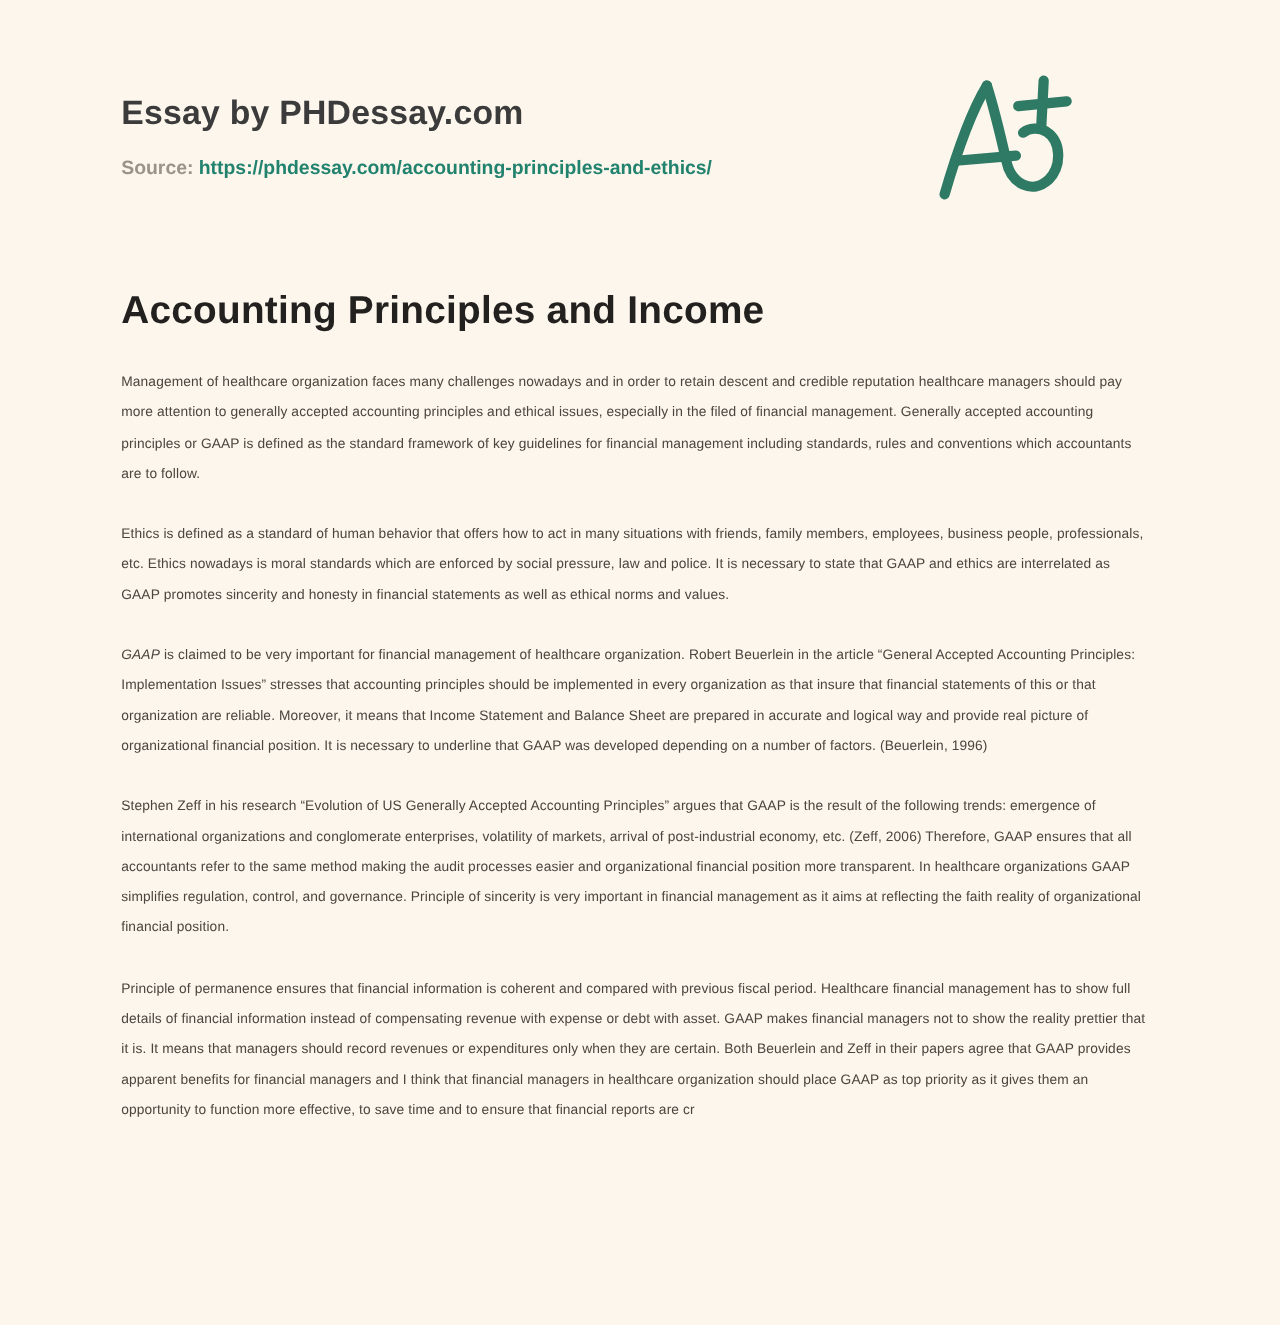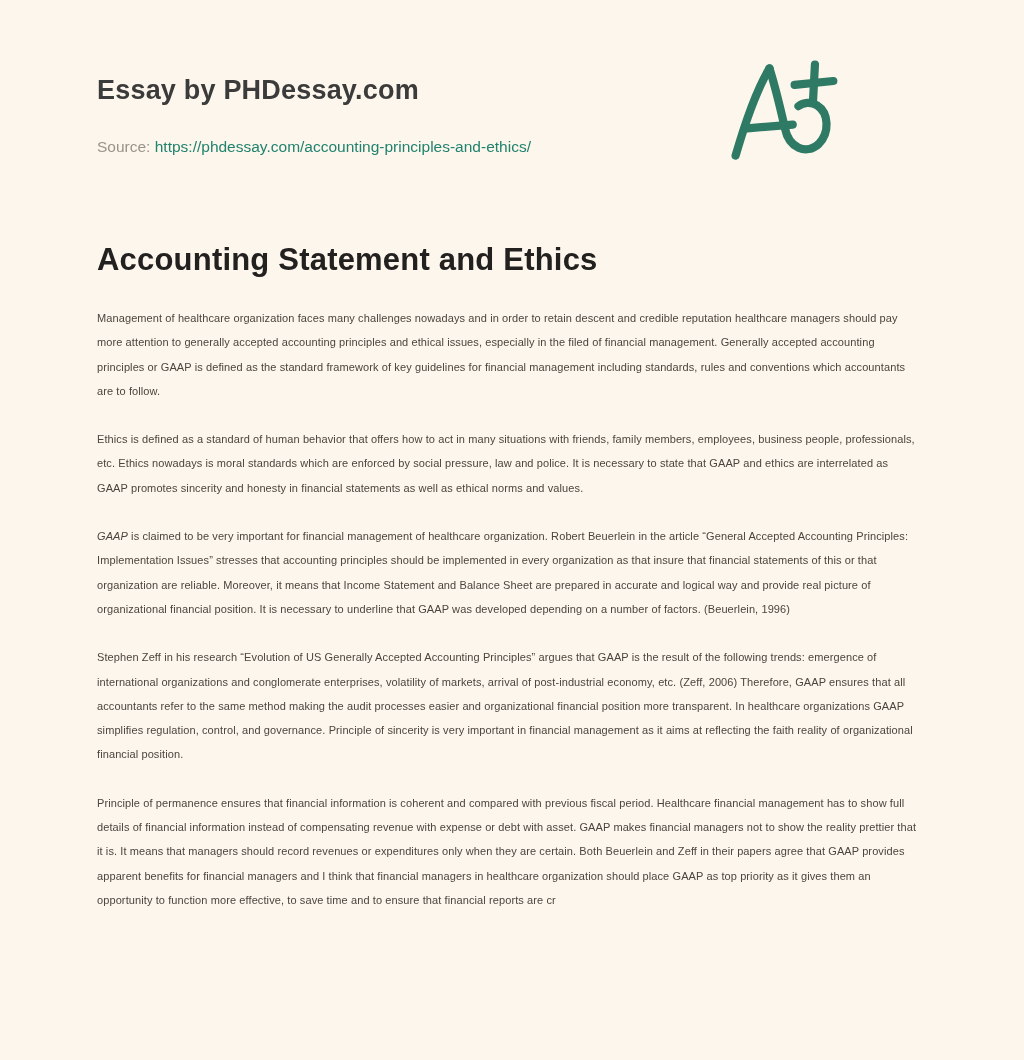--- a/index.html
+++ b/index.html
@@ -11,39 +11,41 @@
     height: 1060px;
     overflow: hidden;
     background: #FCF6EC;
     font-family: "Liberation Sans", sans-serif;
     position: relative;
   }
   .page {
     position: relative;
     width: 916px;
     height: 1060px;
+    padding-left: 20px;
   }
   .content {
     position: absolute;
     left: 97px;
     top: 0;
     width: 824px;
   }
   .site-title {
     margin: 0;
     padding-top: 75px;
     font-size: 27px;
     font-weight: 700;
     letter-spacing: 0.2px;
     color: #3B3B3B;
   }
   .source-line {
-    margin-top: 32px;
+    margin-top: 20px;
     font-size: 15.5px;
     color: #99948B;
+    font-weight: bold;
   }
   .source-line a {
     color: #21826E;
     text-decoration: none;
   }
   .logo {
     position: absolute;
     top: 56px;
     right: 74px;
     width: 116px;
@@ -91,21 +93,21 @@
       </g>
     </svg>
   </div>
 
   <div class="content">
 
     <h2 class="site-title">Essay by PHDessay.com</h2>
 
     <div class="source-line"><span>Source:</span> <a href="#">https://phdessay.com/accounting-principles-and-ethics/</a></div>
 
-    <h1 class="article-title">Accounting Statement and Ethics</h1>
+    <h1 class="article-title">Accounting Principles and Income</h1>
 
     <div class="essay-body">
       <p class="body-p"><em class="lead"></em><span>Management of healthcare organization faces many challenges nowadays and in order to retain descent and credible reputation healthcare managers should pay more attention to generally accepted accounting principles and ethical issues, especially in the filed of financial management. Generally accepted accounting principles or GAAP is defined as the standard framework of key guidelines for financial management including standards, rules and conventions which accountants are to follow.</span></p>
       <p class="body-p"><em class="lead"></em><span>Ethics is defined as a standard of human behavior that offers how to act in many situations with friends, family members, employees, business people, professionals, etc. Ethics nowadays is moral standards which are enforced by social pressure, law and police. It is necessary to state that GAAP and ethics are interrelated as GAAP promotes sincerity and honesty in financial statements as well as ethical norms and values.</span></p>
       <p class="body-p"><em class="lead">GAAP</em><span> is claimed to be very important for financial management of healthcare organization. Robert Beuerlein in the article “General Accepted Accounting Principles: Implementation Issues” stresses that accounting principles should be implemented in every organization as that insure that financial statements of this or that organization are reliable. Moreover, it means that Income Statement and Balance Sheet are prepared in accurate and logical way and provide real picture of organizational financial position. It is necessary to underline that GAAP was developed depending on a number of factors. (Beuerlein, 1996)</span></p>
       <p class="body-p"><em class="lead"></em><span>Stephen Zeff in his research “Evolution of US Generally Accepted Accounting Principles” argues that GAAP is the result of the following trends: emergence of international organizations and conglomerate enterprises, volatility of markets, arrival of post-industrial economy, etc. (Zeff, 2006) Therefore, GAAP ensures that all accountants refer to the same method making the audit processes easier and organizational financial position more transparent. In healthcare organizations GAAP simplifies regulation, control, and governance. Principle of sincerity is very important in financial management as it aims at reflecting the faith reality of organizational financial position.</span></p>
       <p class="body-p"><em class="lead"></em><span>Principle of permanence ensures that financial information is coherent and compared with previous fiscal period. Healthcare financial management has to show full details of financial information instead of compensating revenue with expense or debt with asset. GAAP makes financial managers not to show the reality prettier that it is. It means that managers should record revenues or expenditures only when they are certain. Both Beuerlein and Zeff in their papers agree that GAAP provides apparent benefits for financial managers and I think that financial managers in healthcare organization should place GAAP as top priority as it gives them an opportunity to function more effective, to save time and to ensure that financial reports are cr</span></p>
     </div>
 
   </div>

